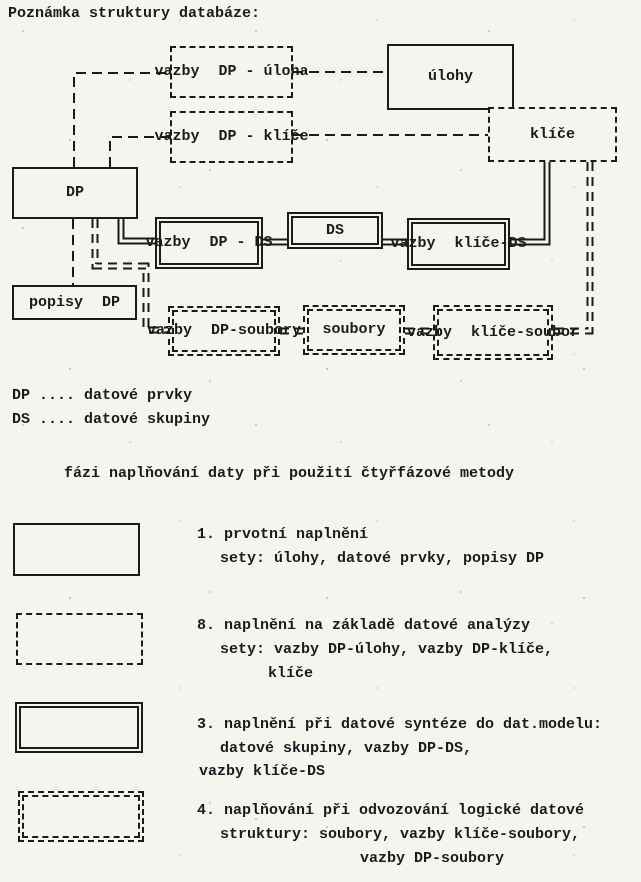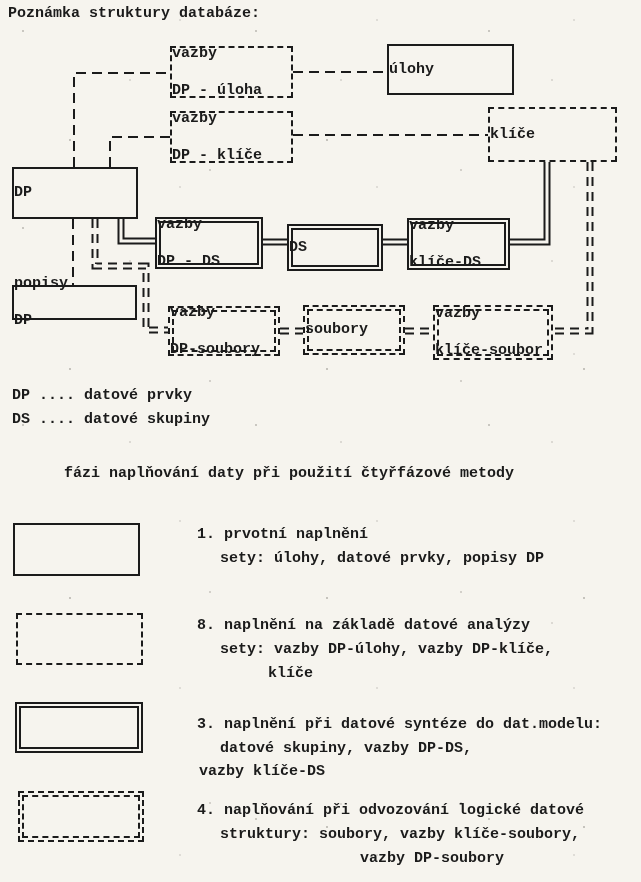--- a/index.html
+++ b/index.html
@@ -34,22 +34,22 @@
   .ed {fill:none;stroke:var(--ink);stroke-width:2;stroke-dasharray:10 6;}
   .eo {fill:none;stroke:var(--ink);stroke-width:7;}
   .ei {fill:none;stroke:var(--paper);stroke-width:3;}
   .eod{fill:none;stroke:var(--ink);stroke-width:7;stroke-dasharray:9 6;}
   .eid{fill:none;stroke:var(--paper);stroke-width:3;stroke-dasharray:9 6;}
   .box{
     position:absolute;
     box-sizing:border-box;
     border:2px solid var(--ink);
     background:var(--paper);
-    display:flex;flex-direction:column;
-    align-items:flex-start;justify-content:center;
+    display:flex;
+    align-items:center;justify-content:center;
     gap:19px;
   }
   .box .bl{
     font:700 15px/18px "Liberation Mono","DejaVu Sans Mono",monospace;
     white-space:pre;
   }
   .box.dashed{border-style:dashed;}
   .box.double::before,
   .box.double-dashed::before{
     content:"";
@@ -90,38 +90,38 @@
     <path class="eod" d="M405 331 H433"></path>
     <path class="eid" d="M405 331 H433"></path>
     <path class="eod" d="M590 162 V331 H553"></path>
     <path class="eid" d="M590 162 V331 H553"></path>
   </svg>
 
   <div class="box dashed" style="left:170px;top:46px;width:123px;height:52px">
     <span class="bl">vazby</span>
     <span class="bl">DP - úloha</span>
   </div>
-  <div class="box" style="left:387px;top:44px;width:127px;height:51px">
+  <div class="box" style="left:387px;top:44px;width:127px;height:66px">
     <span class="bl">úlohy</span>
   </div>
   <div class="box dashed" style="left:170px;top:111px;width:123px;height:52px">
     <span class="bl">vazby</span>
     <span class="bl">DP - klíče</span>
   </div>
   <div class="box dashed" style="left:488px;top:107px;width:129px;height:55px">
     <span class="bl">klíče</span>
   </div>
   <div class="box" style="left:12px;top:167px;width:126px;height:52px">
     <span class="bl">DP</span>
   </div>
   <div class="box double" style="left:155px;top:217px;width:108px;height:52px">
     <span class="bl">vazby</span>
     <span class="bl">DP - DS</span>
   </div>
-  <div class="box double" style="left:287px;top:224px;width:96px;height:47px">
+  <div class="box double" style="left:287px;top:212px;width:96px;height:37px">
     <span class="bl">DS</span>
   </div>
   <div class="box double" style="left:407px;top:218px;width:103px;height:52px">
     <span class="bl">vazby</span>
     <span class="bl">klíče-DS</span>
   </div>
   <div class="box" style="left:12px;top:285px;width:125px;height:35px">
     <span class="bl">popisy</span>
     <span class="bl">DP</span>
   </div>

